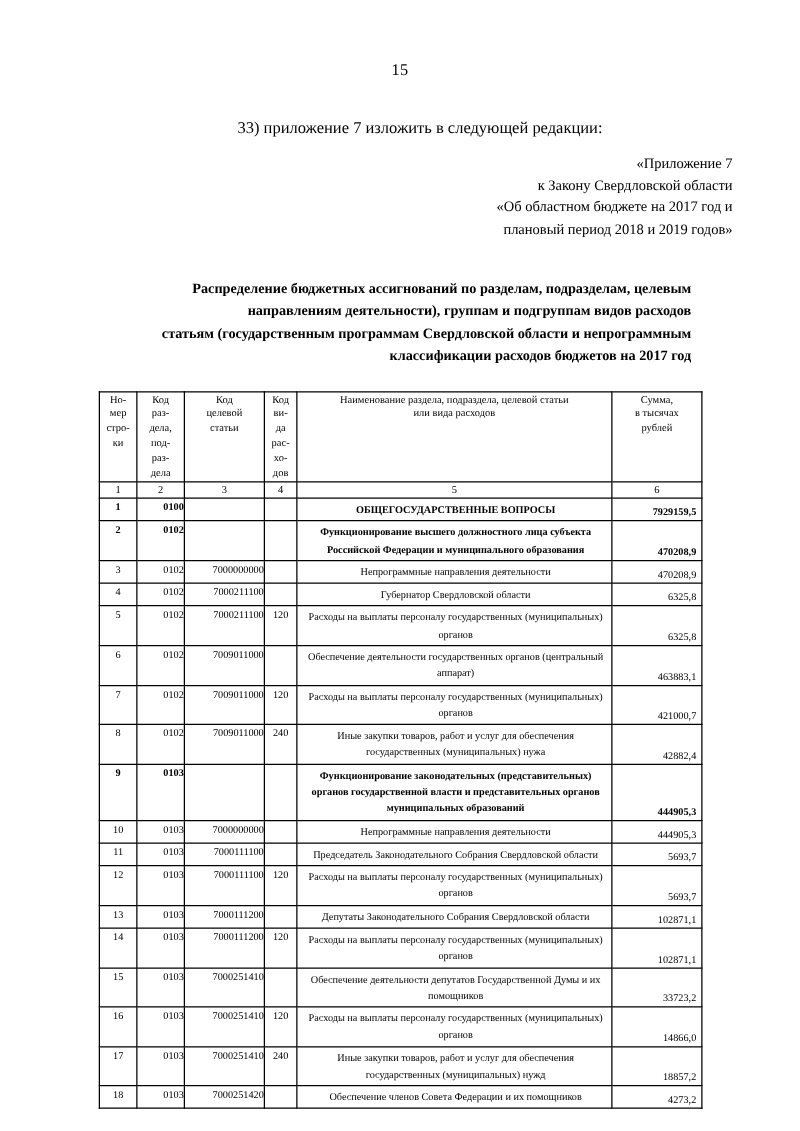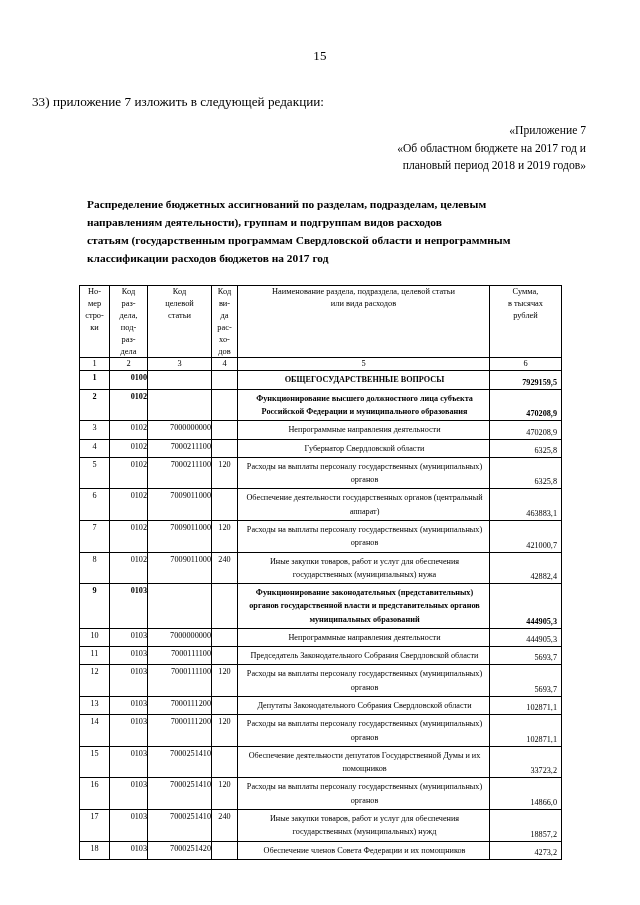--- a/index.html
+++ b/index.html
@@ -28,36 +28,37 @@
     text-align: center;
     font-size: 13px;
     margin-top: 48px;
     letter-spacing: .2px;
   }
 
   .intro-line {
     margin-top: 30px;
     padding-left: 32px;
     font-size: 13.2px;
+    text-align: center;
   }
 
   .appendix-block {
     margin-top: 12px;
     padding-right: 54px;
     text-align: right;
     font-size: 11.6px;
     line-height: 1.52;
   }
   .appendix-block div { white-space: nowrap; }
 
   
   .doc-title {
-    margin: 20px auto 0 auto;
+    margin: 30px auto 0 auto;
     width: 466px;
-    text-align: left;
+    text-align: right;
     font-weight: bold;
     font-size: 11.4px;
     line-height: 1.58;
   }
 
   
   table.budget {
     border-collapse: collapse;
     margin: 18px 0 0 79px;
     width: 482px;
@@ -119,20 +120,21 @@
 <body>
 
 <div class="page">
 
   <div class="page-number">15</div>
 
   <div class="intro-line">33) приложение 7 изложить в следующей редакции:</div>
 
   <div class="appendix-block">
     <div>«Приложение 7</div>
+    <div>к  Закону Свердловской области</div>
     <div>«Об областном бюджете на 2017 год и</div>
     <div>плановый период 2018 и 2019 годов»</div>
   </div>
 
   <div class="doc-title">
     <div>Распределение бюджетных ассигнований по разделам, подразделам, целевым</div>
     <div>направлениям деятельности), группам и подгруппам видов расходов</div>
     <div>статьям (государственным программам Свердловской области и непрограммным</div>
     <div>классификации расходов бюджетов на 2017 год</div>
   </div>

